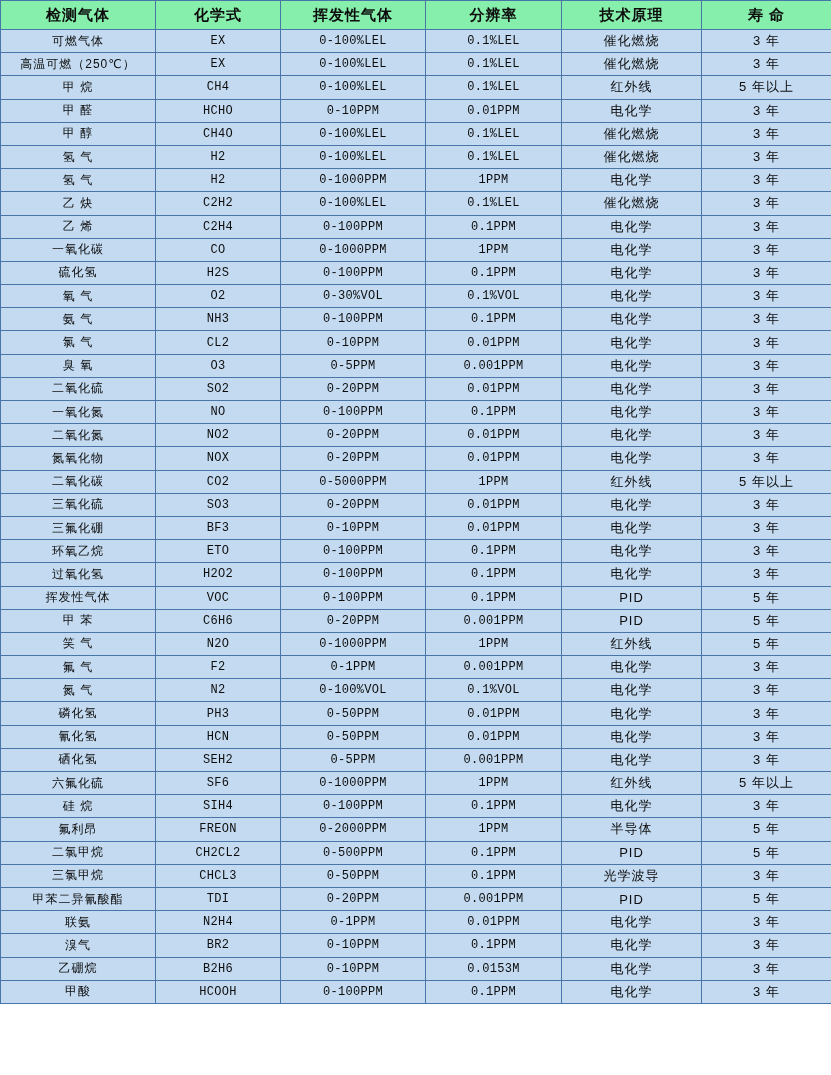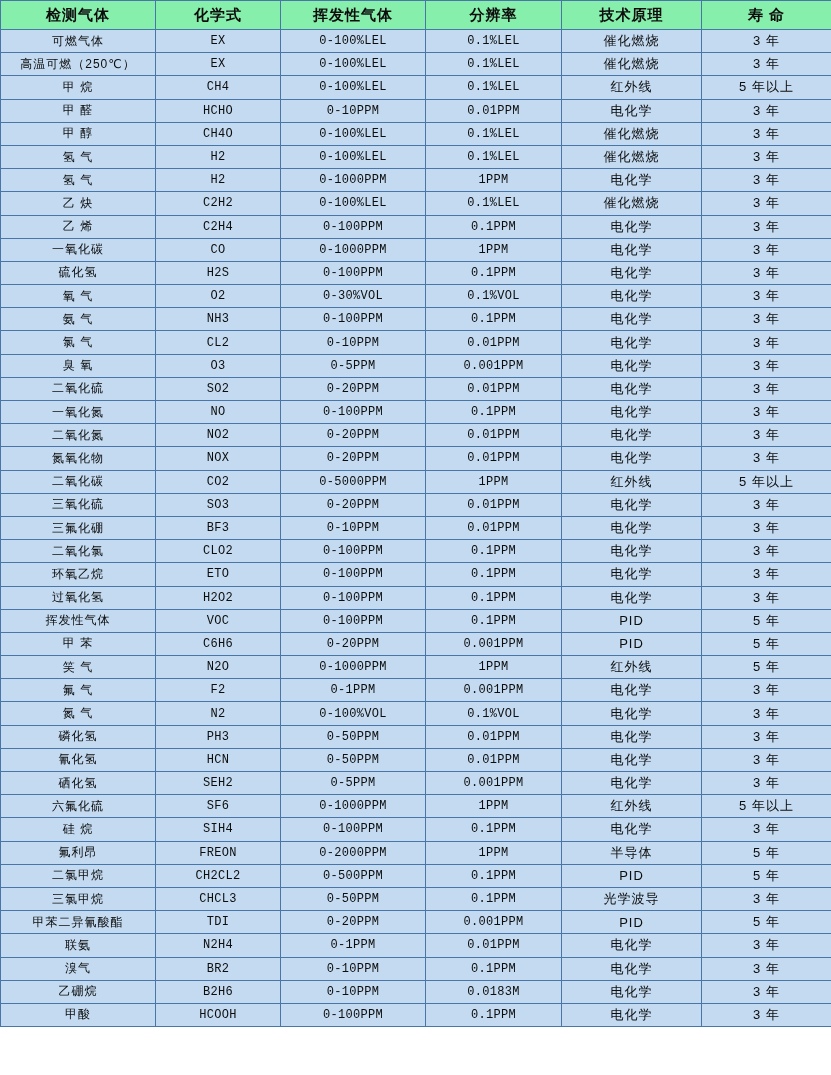--- a/index.html
+++ b/index.html
@@ -257,28 +257,20 @@
       </tr>
       <tr>
         <td class="name">三氟化硼</td>
         <td class="formula">BF3</td>
         <td class="range">0-10PPM</td>
         <td class="resolution">0.01PPM</td>
         <td class="principle">电化学</td>
         <td class="life">3 年</td>
       </tr>
       <tr>
-        <td class="name">二氧化氯</td>
-        <td class="formula">CLO2</td>
-        <td class="range">0-100PPM</td>
-        <td class="resolution">0.1PPM</td>
-        <td class="principle">电化学</td>
-        <td class="life">3 年</td>
-      </tr>
-      <tr>
         <td class="name">环氧乙烷</td>
         <td class="formula">ETO</td>
         <td class="range">0-100PPM</td>
         <td class="resolution">0.1PPM</td>
         <td class="principle">电化学</td>
         <td class="life">3 年</td>
       </tr>
       <tr>
         <td class="name">过氧化氢</td>
         <td class="formula">H2O2</td>
@@ -412,21 +404,21 @@
         <td class="formula">BR2</td>
         <td class="range">0-10PPM</td>
         <td class="resolution">0.1PPM</td>
         <td class="principle">电化学</td>
         <td class="life">3 年</td>
       </tr>
       <tr>
         <td class="name">乙硼烷</td>
         <td class="formula">B2H6</td>
         <td class="range">0-10PPM</td>
-        <td class="resolution">0.0183M</td>
+        <td class="resolution">0.0153M</td>
         <td class="principle">电化学</td>
         <td class="life">3 年</td>
       </tr>
       <tr>
         <td class="name">甲酸</td>
         <td class="formula">HCOOH</td>
         <td class="range">0-100PPM</td>
         <td class="resolution">0.1PPM</td>
         <td class="principle">电化学</td>
         <td class="life">3 年</td>

